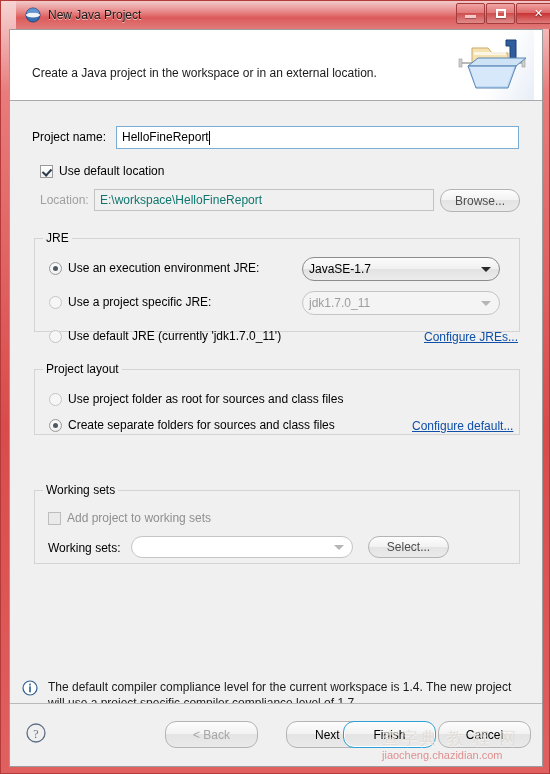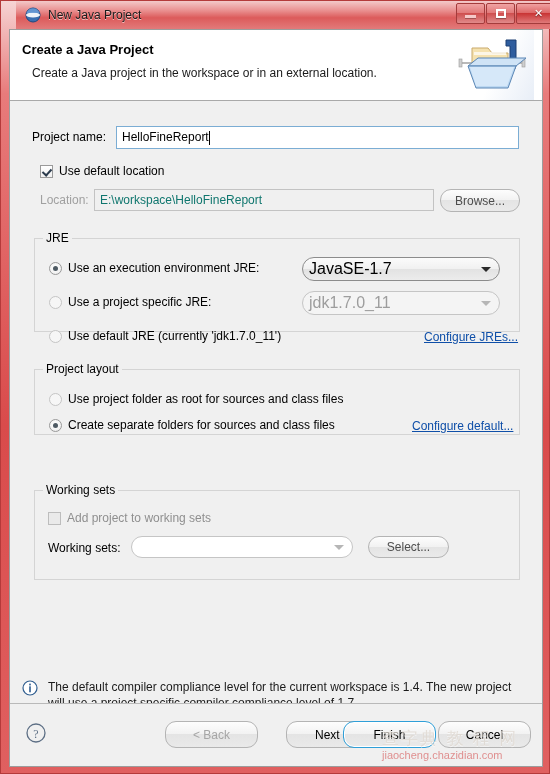--- a/index.html
+++ b/index.html
@@ -252,21 +252,21 @@
   .combo {
     position: absolute;
     box-sizing: border-box;
     height: 24px;
     border: 1px solid #8c8c8c;
     border-radius: 12px;
     background: linear-gradient(to bottom, #fbfbfb 0%, #f1f1f1 48%, #e2e2e2 50%, #ececec 100%);
     display: flex;
     align-items: center;
     padding-left: 6px;
-    font-size: 16px;
+    font-size: 12px;
     color: #000;
   }
   .combo.disabled {
     border: 1px solid #c5c5c5;
     background: #f4f4f4;
     color: #9d9d9d;
   }
   .combo .arrow {
     position: absolute;
     right: 8px;
@@ -401,21 +401,20 @@
       </div>
       <div class="win-btn close">
         <span class="glyph">✕</span>
       </div>
     </div>
   </div>
 
   <div class="client">
 
     <div class="banner">
-      <div class="banner-title">Create a Java Project</div>
       <div class="banner-sub">Create a Java project in the workspace or in an external location.</div>
       <div class="banner-img">
         <svg width="84" height="70" viewBox="0 0 84 70">
           <rect x="0" y="0" width="84" height="70" fill="none"></rect>
 
           <rect x="10" y="32" width="64" height="2" fill="#b9b9b9"></rect>
           <rect x="9" y="29" width="3" height="8" fill="#cfcfcf" stroke="#9a9a9a" stroke-width="0.6"></rect>
           <rect x="72" y="29" width="3" height="8" fill="#cfcfcf" stroke="#9a9a9a" stroke-width="0.6"></rect>
 
           <path d="M22 18 h16 l4 5 h16 v22 H22 Z" fill="#f5e2b0" stroke="#c9a96a" stroke-width="1"></path>
@@ -491,21 +490,21 @@
           <span class="opt-label">Use project folder as root for sources and class files</span>
         </div>
 
         <div class="opt-row" style="left:14px; top:48px;">
           <span class="radio checked"></span>
           <span class="opt-label">Create separate folders for sources and class files</span>
         </div>
         <span class="link" style="left:377px; top:49px;">Configure default...</span>
       </div>
 
-      <div class="group" style="left:24px; top:389px; width:486px; height:90px;">
+      <div class="group" style="left:24px; top:389px; width:486px; height:74px;">
         <span class="group-title">Working sets</span>
 
         <div class="opt-row" style="left:13px; top:20px;">
           <span class="check dim"></span>
           <span class="opt-label dim">Add project to working sets</span>
         </div>
 
         <span class="fld-label dim" style="position:absolute; left:13px; top:50px;">Working sets:</span>
         <div class="combo empty" style="left:96px; top:45px; width:222px; height:22px;">
           <span></span>

